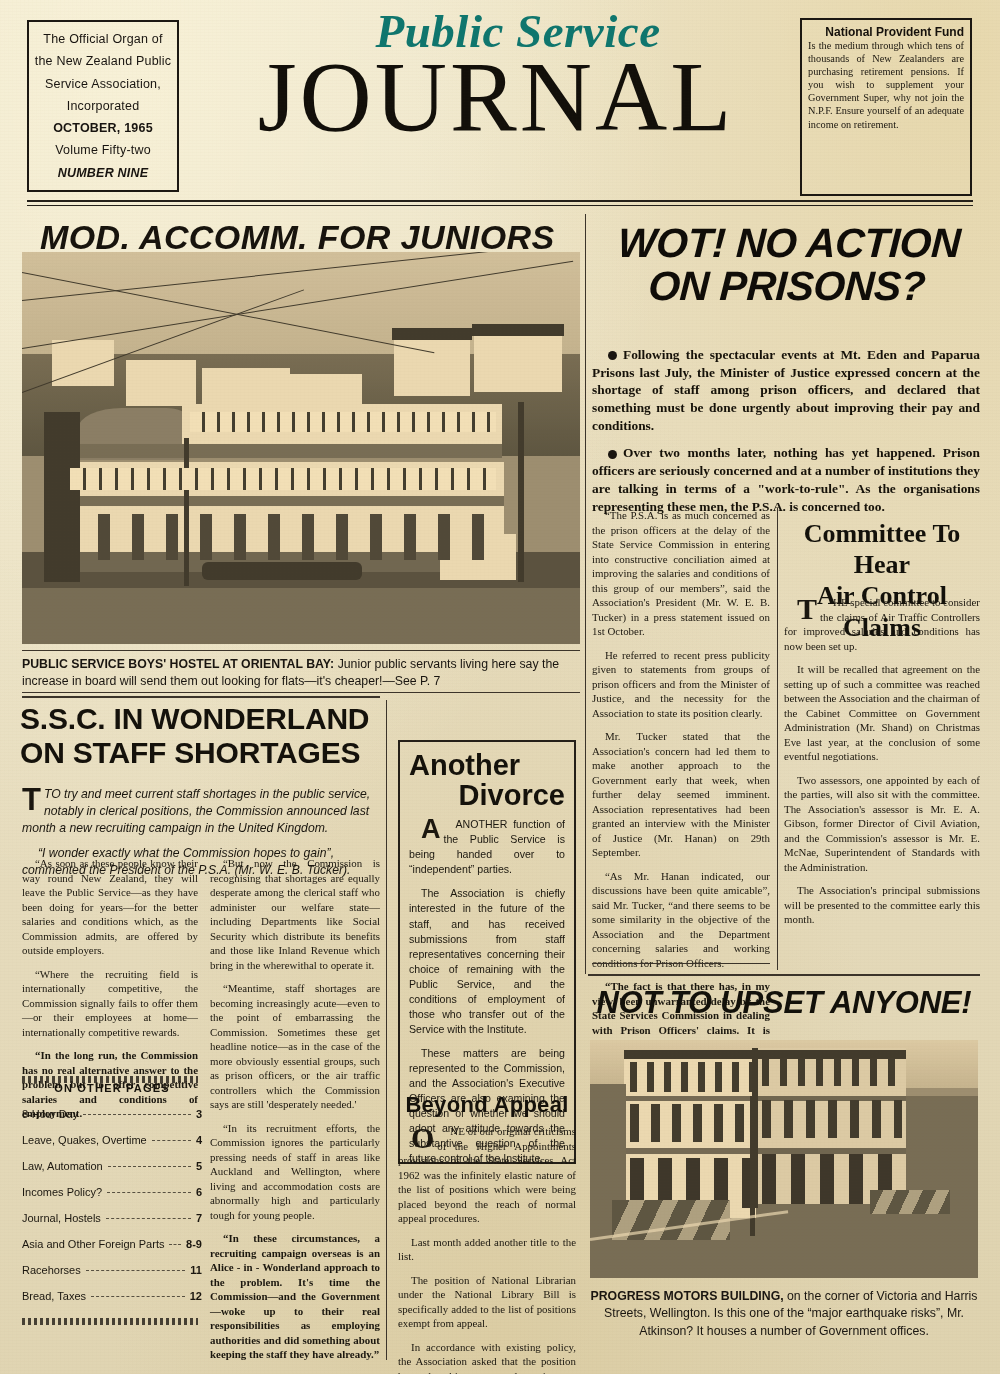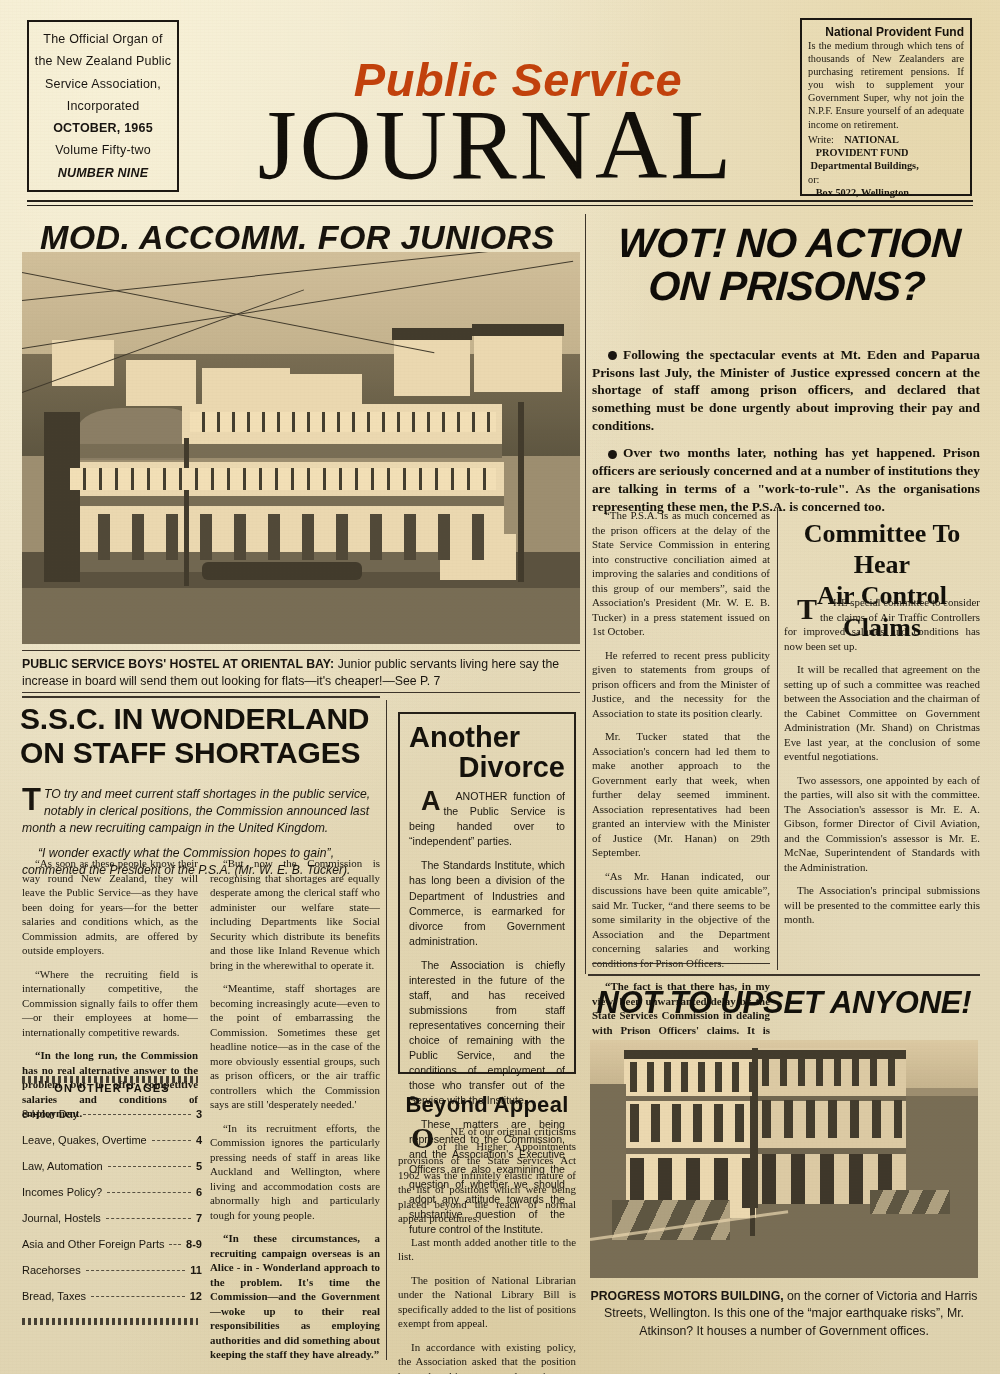--- a/index.html
+++ b/index.html
@@ -36,24 +36,23 @@
     font-family:"Liberation Sans", sans-serif;
     text-align:center;
     display:flex;flex-direction:column;justify-content:center;
     padding:2px 4px;box-sizing:border-box;
   }
   .mast-box div{font-size:12.5px;line-height:1.78;letter-spacing:.2px;color:#181410;}
   .mast-box .b{font-weight:600;}
   .mast-box .ital{font-style:italic;font-weight:600;}
   .mast-title{position:absolute;left:196px;top:8px;width:600px;text-align:center;}
   .mast-script{
-    font-family:Liberation Sans, sans-serif;font-style:italic;font-weight:700;
-    font-size:47px;letter-spacing:.5px;color:#c2410c;line-height:1;
+    font-family:Liberation Serif, serif;font-style:italic;font-weight:700;
+    font-size:47px;letter-spacing:.5px;color:#0f766e;line-height:1;
     margin-left:44px;
-    margin-top:48px;
   }
   .mast-journal{
     font-family:"Liberation Serif", serif;font-weight:400;
     font-size:100px;line-height:.95;letter-spacing:3px;color:#120f0a;
     margin-top:-6px;
   }
   .npf{
     position:absolute;left:800px;top:18px;width:172px;height:178px;
     border:2px solid #1b1712;box-sizing:border-box;padding:5px 6px 4px;
     font-family:"Liberation Serif", serif;
@@ -203,28 +202,20 @@
     </div>
 
     <div class="mast-title">
       <div class="mast-script">Public Service</div>
       <div class="mast-journal">JOURNAL</div>
     </div>
 
     <div class="npf">
       <div class="npf-h">National Provident Fund</div>
       <div class="npf-b">Is the medium through which tens of thousands of New Zealanders are purchasing retirement pensions. If you wish to supplement your Government Super, why not join the N.P.F. Ensure yourself of an adequate income on retirement.</div>
-      <div class="npf-w">
-        <span>Write:</span>
-        &nbsp;&nbsp;&nbsp;<b>NATIONAL</b><br>
-        &nbsp;&nbsp;&nbsp;<b>PROVIDENT FUND</b><br>
-        &nbsp;<b>Departmental Buildings,</b><br>
-        <span>or:</span><br>
-        &nbsp;&nbsp;&nbsp;<b>Box 5022, Wellington.</b>
-      </div>
     </div>
   </div>
 
   <div class="rule-full" style="top:200px;height:2px;"></div>
   <div class="rule-full" style="top:205px;height:1px;"></div>
 
   <div class="kicker-left">MOD. ACCOMM. FOR JUNIORS</div>
 
   <div class="photo" style="left:22px;top:252px;width:558px;height:392px;">
     <div class="sky"></div>
@@ -373,28 +364,27 @@
     <div class="toc-row">
       <span class="toc-t">Bread, Taxes</span>
       <span class="toc-d"></span>
       <span class="toc-p">12</span>
     </div>
   </div>
   <div class="squiggle" style="left:22px;top:1318px;width:176px;"></div>
 
   <div class="vrule" style="left:386px;top:700px;height:660px;"></div>
 
-  <div class="boxcol" style="left:398px;top:712px;width:178px;height:362px;padding:8px 9px;">
+  <div class="boxcol" style="left:398px;top:740px;width:178px;height:424px;padding:8px 9px;">
     <div class="box-head" style="text-align:left;">
       <div>Another</div>
       <div style="text-align:right;">Divorce</div>
     </div>
     <div class="sans-body" style="margin-top:7px;">
       <p><span class="dc">A</span><span>ANOTHER function of the Public Service is being handed over to “independent” parties.</span></p>
-      <p>The Standards Institute, which has long been a division of the Department of Industries and Commerce, is earmarked for divorce from Government administration.</p>
       <p>The Association is chiefly interested in the future of the staff, and has received submissions from staff representatives concerning their choice of remaining with the Public Service, and the conditions of employment of those who transfer out of the Service with the Institute.</p>
       <p>These matters are being represented to the Commission, and the Association's Executive Officers are also examining the question of whether we should adopt any attitude towards the substantive question of the future control of the Institute.</p>
     </div>
   </div>
 
   <div class="beyond-head">Beyond Appeal</div>
   <div class="col-body" style="left:398px;top:1124px;width:178px;">
     <p class="dropcap">ONE of our original criticisms of the Higher Appointments provisions of the State Services Act 1962 was the infinitely elastic nature of the list of positions which were being placed beyond the reach of normal appeal procedures.</p>
     <p>Last month added another title to the list.</p>
     <p>The position of National Librarian under the National Library Bill is specifically added to the list of positions exempt from appeal.</p>

